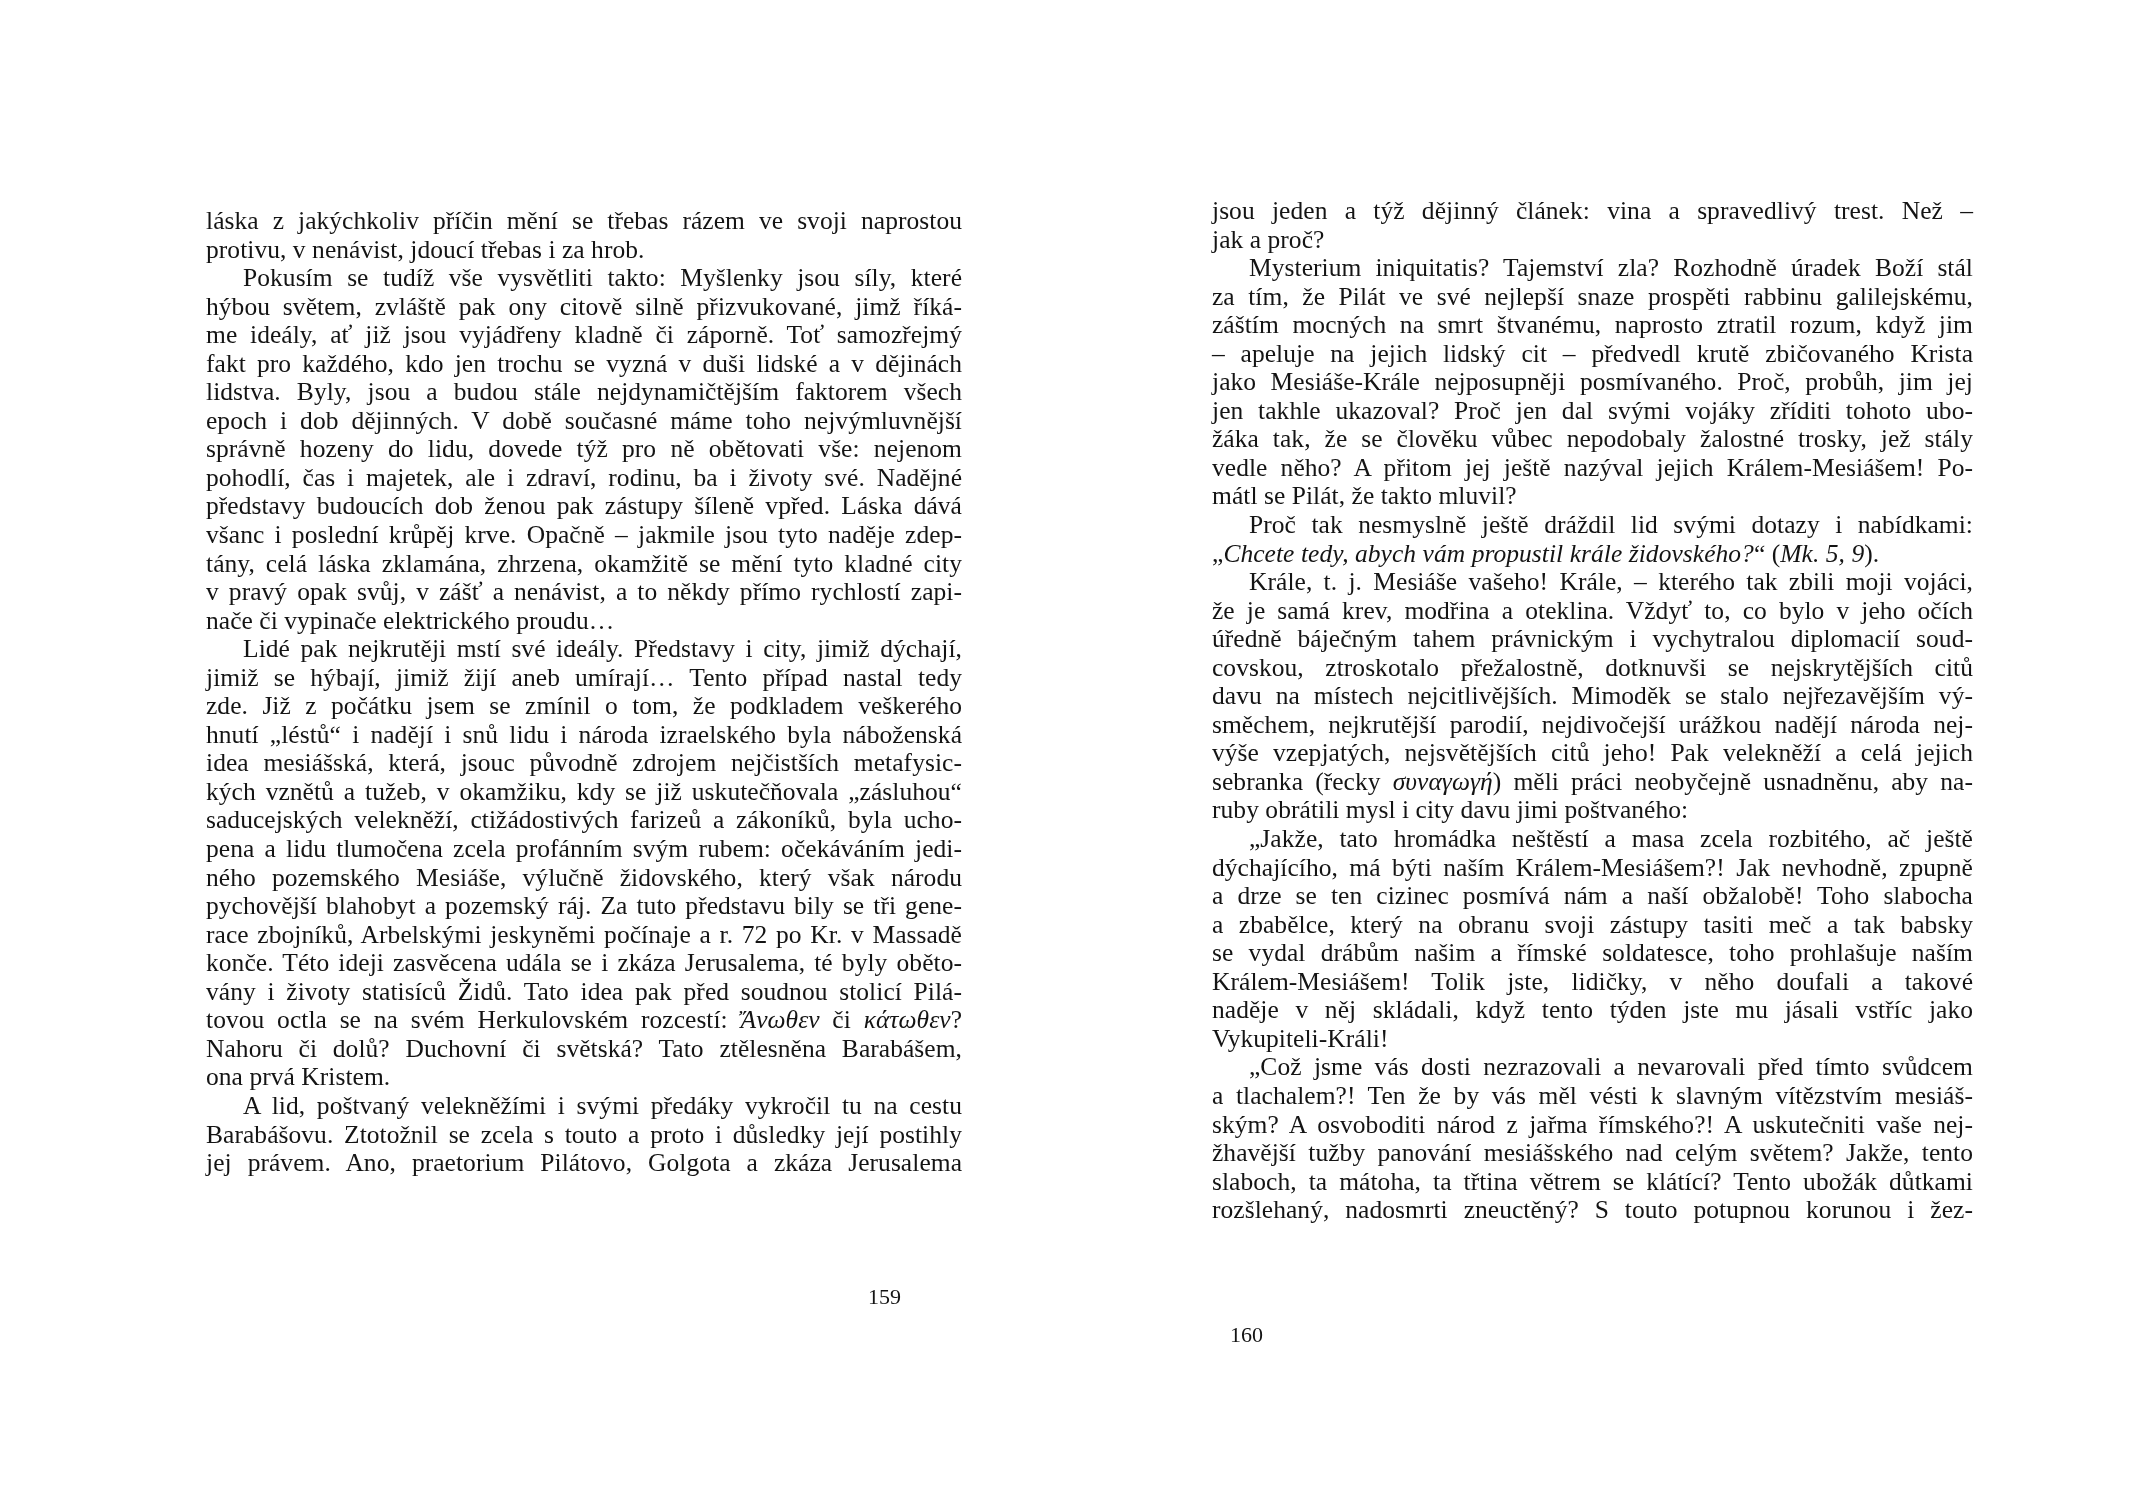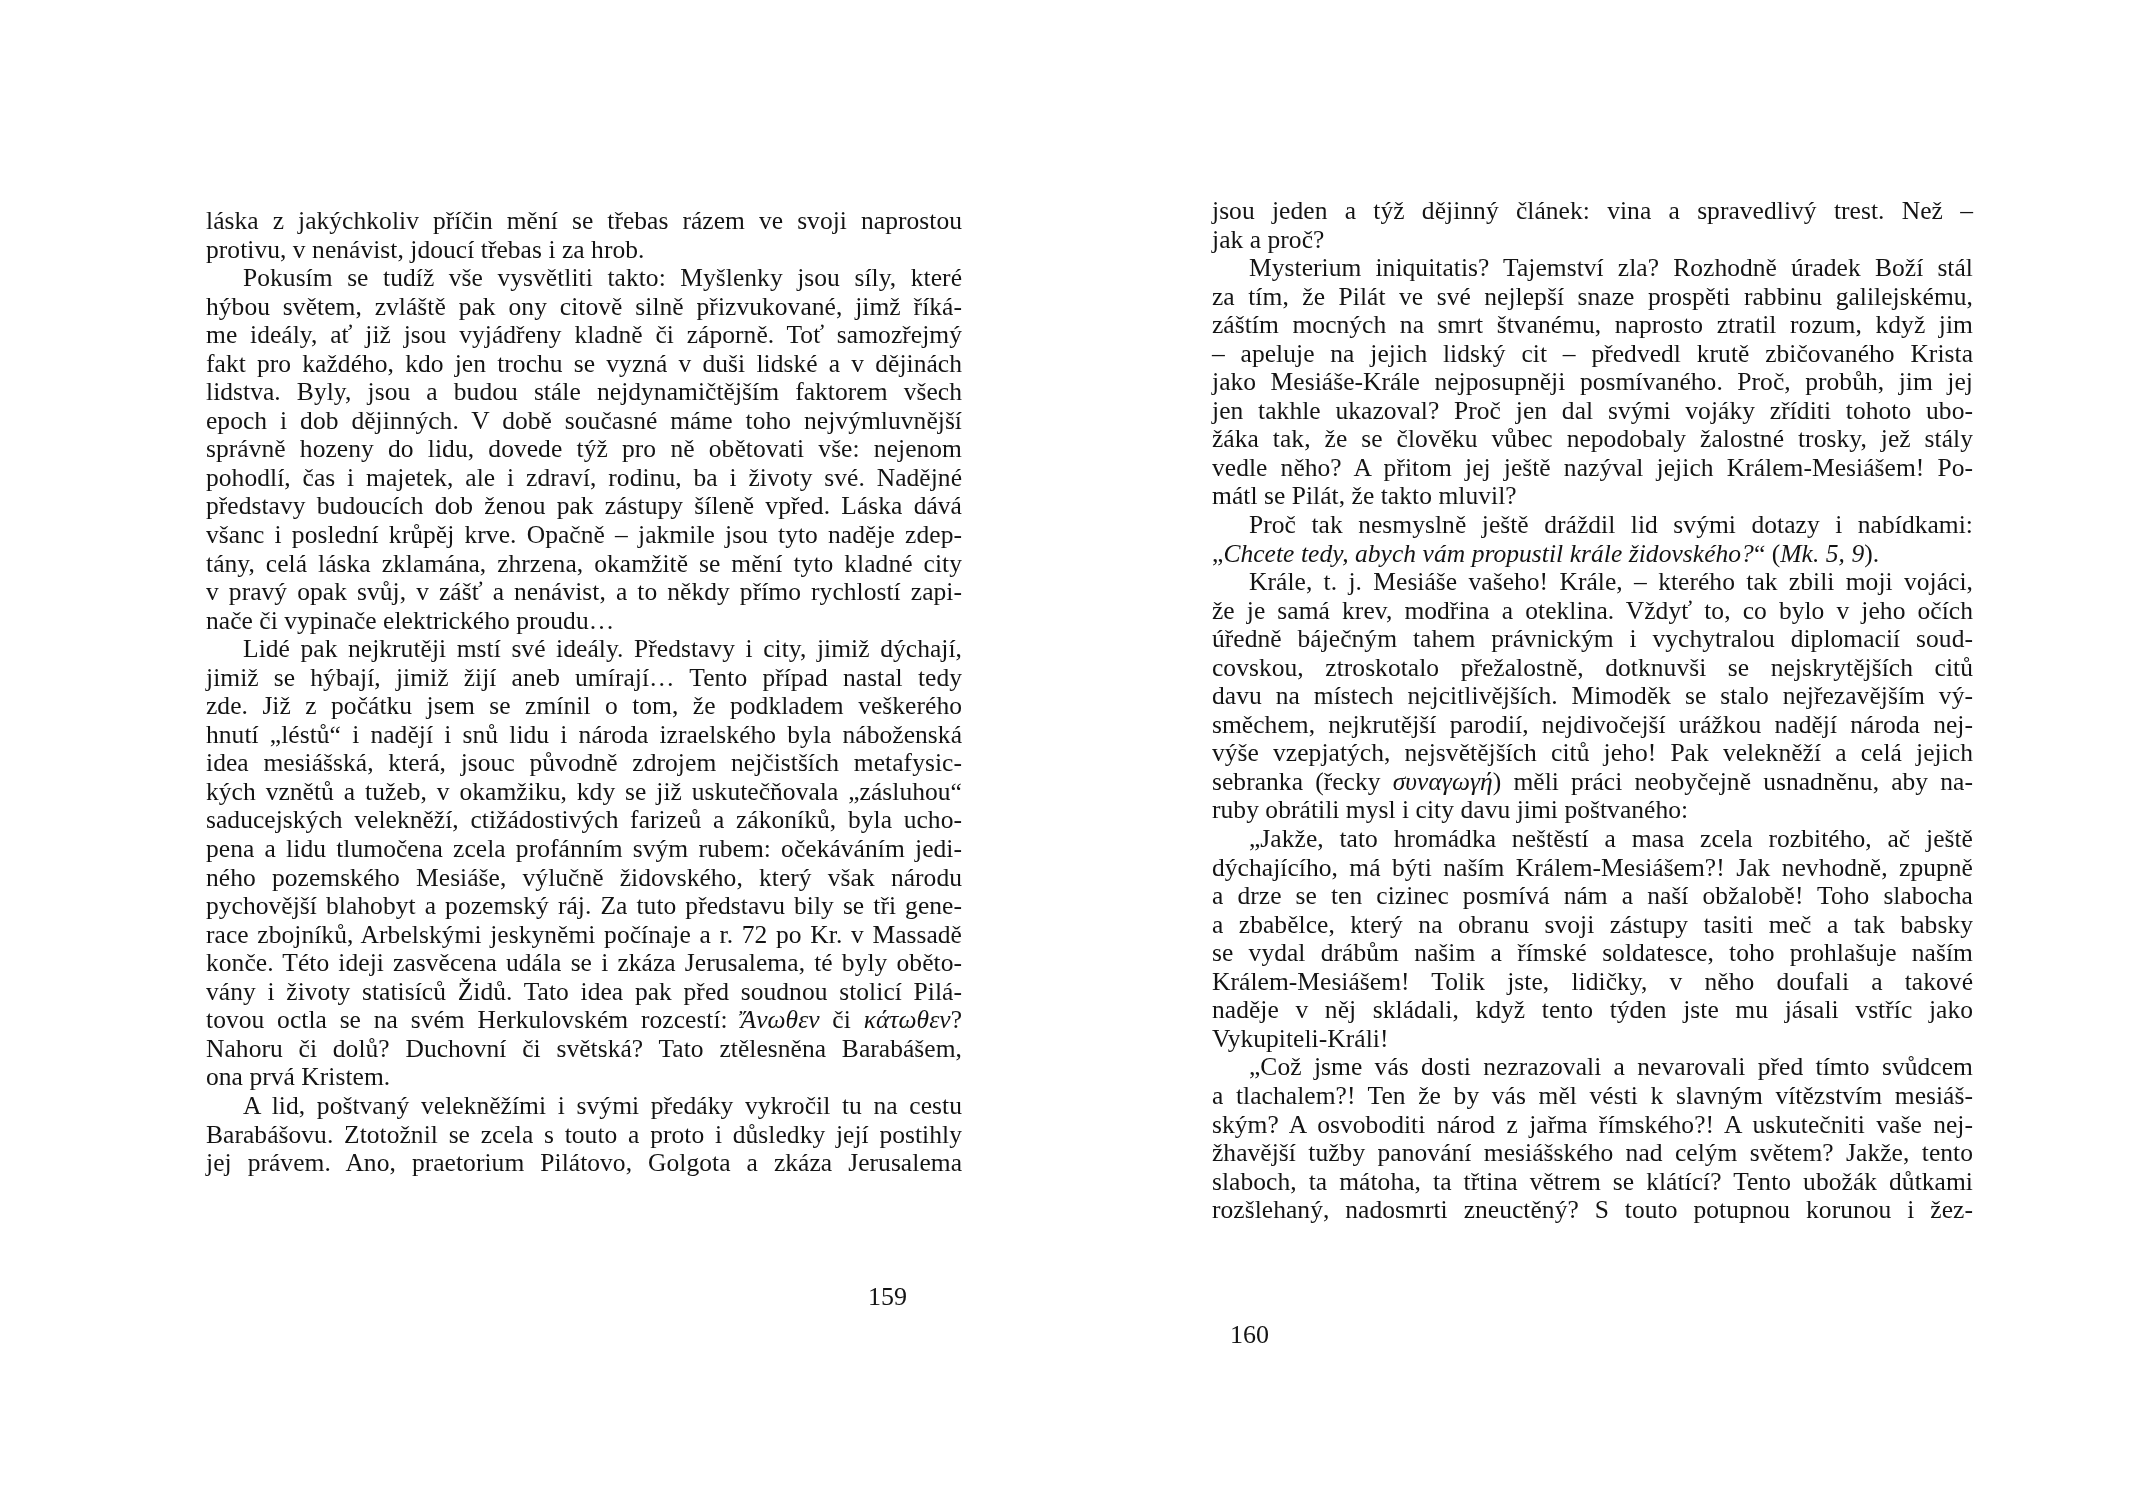--- a/index.html
+++ b/index.html
@@ -51,21 +51,21 @@
     .line.last {
       text-align-last: left;
     }
     .line.indent {
       padding-left: 37px;
     }
     .it { font-style: italic; }
 
     .page-number {
       position: absolute;
-      font-size: 26px;
+      font-size: 22px;
       line-height: 30px;
       font-variant-numeric: oldstyle-nums;
       text-align: center;
     }
     .page-left .page-number {
       left: 868px;
       top: 1282px;
     }
     .page-right .page-number {
       left: 165px;

